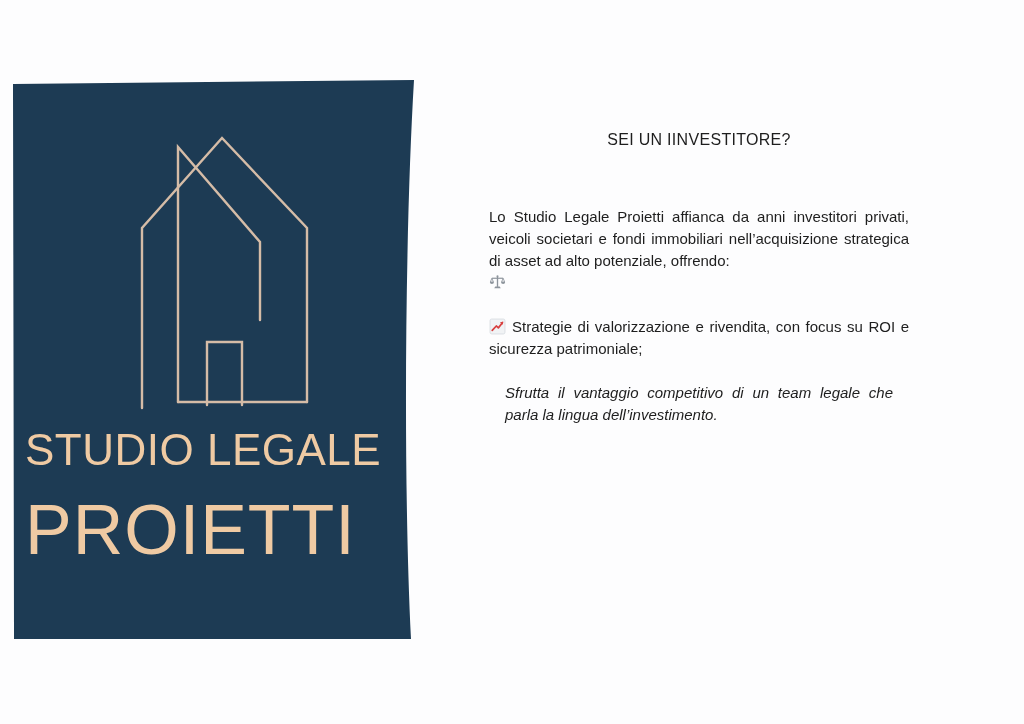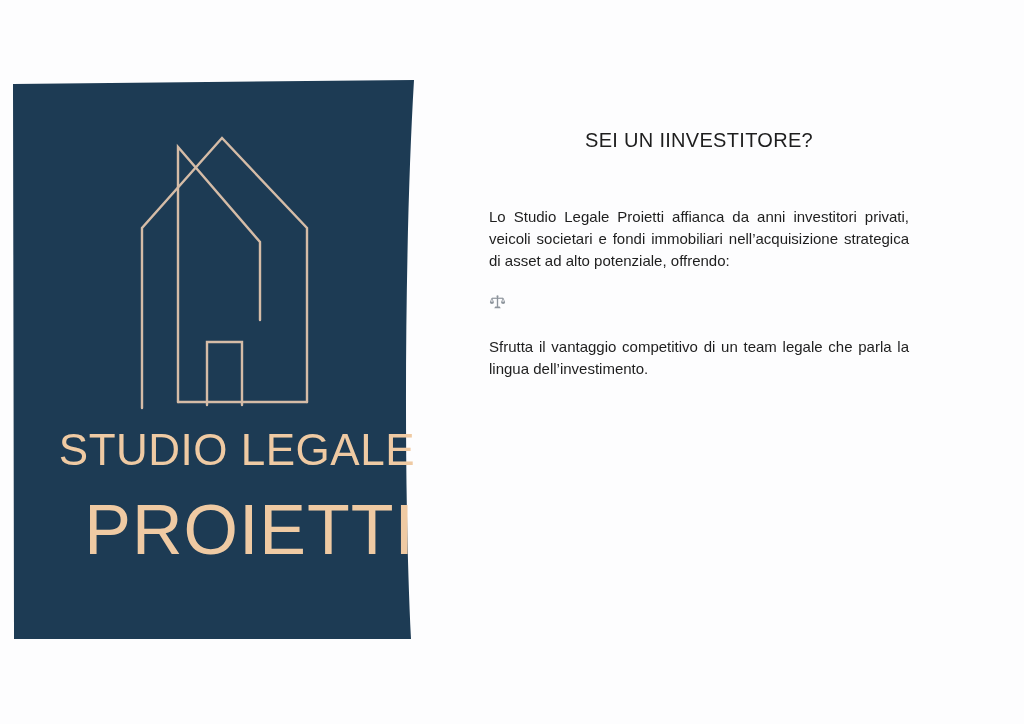--- a/index.html
+++ b/index.html
@@ -11,31 +11,31 @@
   }
   html,body{margin:0;padding:0;}
   body{font-family:"Liberation Sans",sans-serif;background:#ffffff;}
   .canvas{position:relative;width:1024px;height:724px;background:var(--page-bg,#fdfdfe);overflow:hidden;}
 
   
   .panel-wrap{position:absolute;left:13px;top:80px;width:402px;height:560px;}
   .panel-svg{position:absolute;left:0;top:0;width:402px;height:560px;display:block;}
   .panel-bg{fill:var(--navy,#1d3b54);}
   .logo-line{fill:none;stroke:var(--logo-line,#d5bca7);stroke-width:2.4;stroke-linecap:round;stroke-linejoin:miter;}
-  .wordmark{position:absolute;left:0;top:346px;width:100%;text-align:right;color:var(--logo-text,#efcaa3);font-weight:300;}
+  .wordmark{position:absolute;left:12px;top:346px;width:100%;text-align:left;color:var(--logo-text,#efcaa3);font-weight:300;}
   .wordmark .line1{font-size:44px;line-height:48px;letter-spacing:0.5px;}
   .wordmark .line2{font-size:70px;line-height:76px;letter-spacing:1px;margin-top:18px;}
 
   
   .content{position:absolute;left:489px;top:130px;width:420px;color:var(--body-text,#1e1e1e);}
-  .content h1{font-size:20px;line-height:20px;font-weight:400;letter-spacing:0.3px;text-align:center;margin:0 0 56px 0;}
+  .content h1{font-size:16px;line-height:20px;font-weight:400;letter-spacing:0.3px;text-align:center;margin:0 0 56px 0;}
   .content p{font-size:15px;line-height:22px;text-align:justify;margin:0;}
-  .content p.intro{margin-bottom:20px;}
+  .content p.intro{}
   .content p.bullet{margin-bottom:22px;}
-  .content p.closing{margin:0;}
+  .content p.closing{margin:16px;font-style:italic;}
   .ic{display:inline-block;width:17px;height:17px;vertical-align:-3px;margin-right:6px;}
   .ic svg{display:block;width:17px;height:17px;}
 </style>
 </head>
 <body>
 
 <div class="canvas">
 
   <div class="panel-wrap">
     <svg class="panel-svg" viewBox="0 0 402 560" aria-hidden="true">
@@ -67,18 +67,23 @@
             <circle cx="10" cy="2.6" r="1.2" fill="var(--scales-grey,#8d949c)"></circle>
             <line x1="10" y1="3" x2="10" y2="15.2" stroke="var(--scales-grey,#8d949c)" stroke-width="1.6"></line>
             <line x1="3.4" y1="5" x2="16.6" y2="5" stroke="var(--scales-grey,#8d949c)" stroke-width="1.4"></line>
             <path d="M3.4,5 L1.6,9.4 L5.2,9.4 Z" fill="none" stroke="var(--scales-grey,#8d949c)" stroke-width="1"></path>
             <path d="M1,9.4 A2.4 2.4 0 0 0 5.8 9.4 Z" fill="var(--scales-grey,#8d949c)"></path>
             <path d="M16.6,5 L14.8,9.4 L18.4,9.4 Z" fill="none" stroke="var(--scales-grey,#8d949c)" stroke-width="1"></path>
             <path d="M14.2,9.4 A2.4 2.4 0 0 0 19 9.4 Z" fill="var(--scales-grey,#8d949c)"></path>
             <path d="M6.2,16.8 h7.6 l-1.2,-2.2 h-5.2 Z" fill="var(--scales-grey,#8d949c)"></path>
           </svg></span></p>
 
+    <p class="bullet"><span class="ic"><svg viewBox="0 0 20 20" aria-hidden="true">
+            <rect x="1.2" y="1.2" width="17.6" height="17.6" rx="2" fill="var(--chart-bg,#f1f3f5)" stroke="var(--chart-border,#d7dce1)" stroke-width="1"></rect>
+            <polyline points="3.8,14.6 8.6,9.4 11,11.6 15.8,5.6" fill="none" stroke="var(--chart-red,#d84040)" stroke-width="2" stroke-linecap="round" stroke-linejoin="round"></polyline>
+            <path d="M16.8,4.2 L12.8,5.2 L16,8 Z" fill="var(--chart-red,#d84040)"></path>
+          </svg></span><span>Strategie di valorizzazione e rivendita, con focus su ROI e sicurezza patrimoniale;</span></p>
 
 
     <p class="closing">Sfrutta il vantaggio competitivo di un team legale che parla la lingua dell’investimento.</p>
   </div>
 
 </div>
 
 </body></html>

